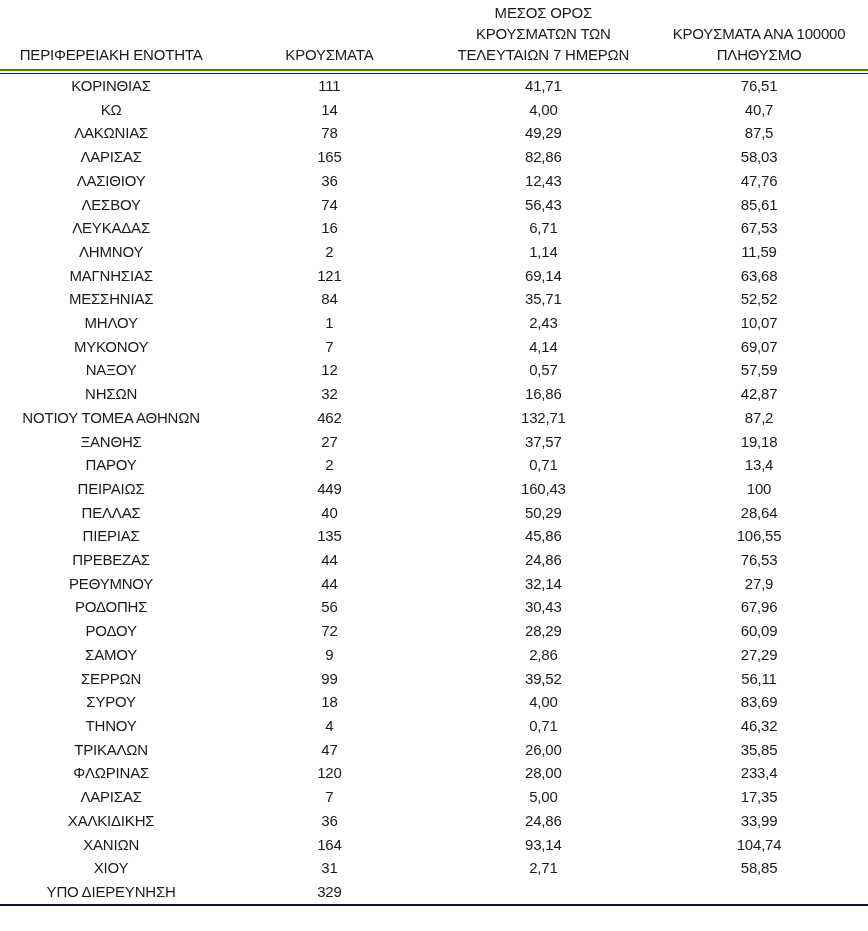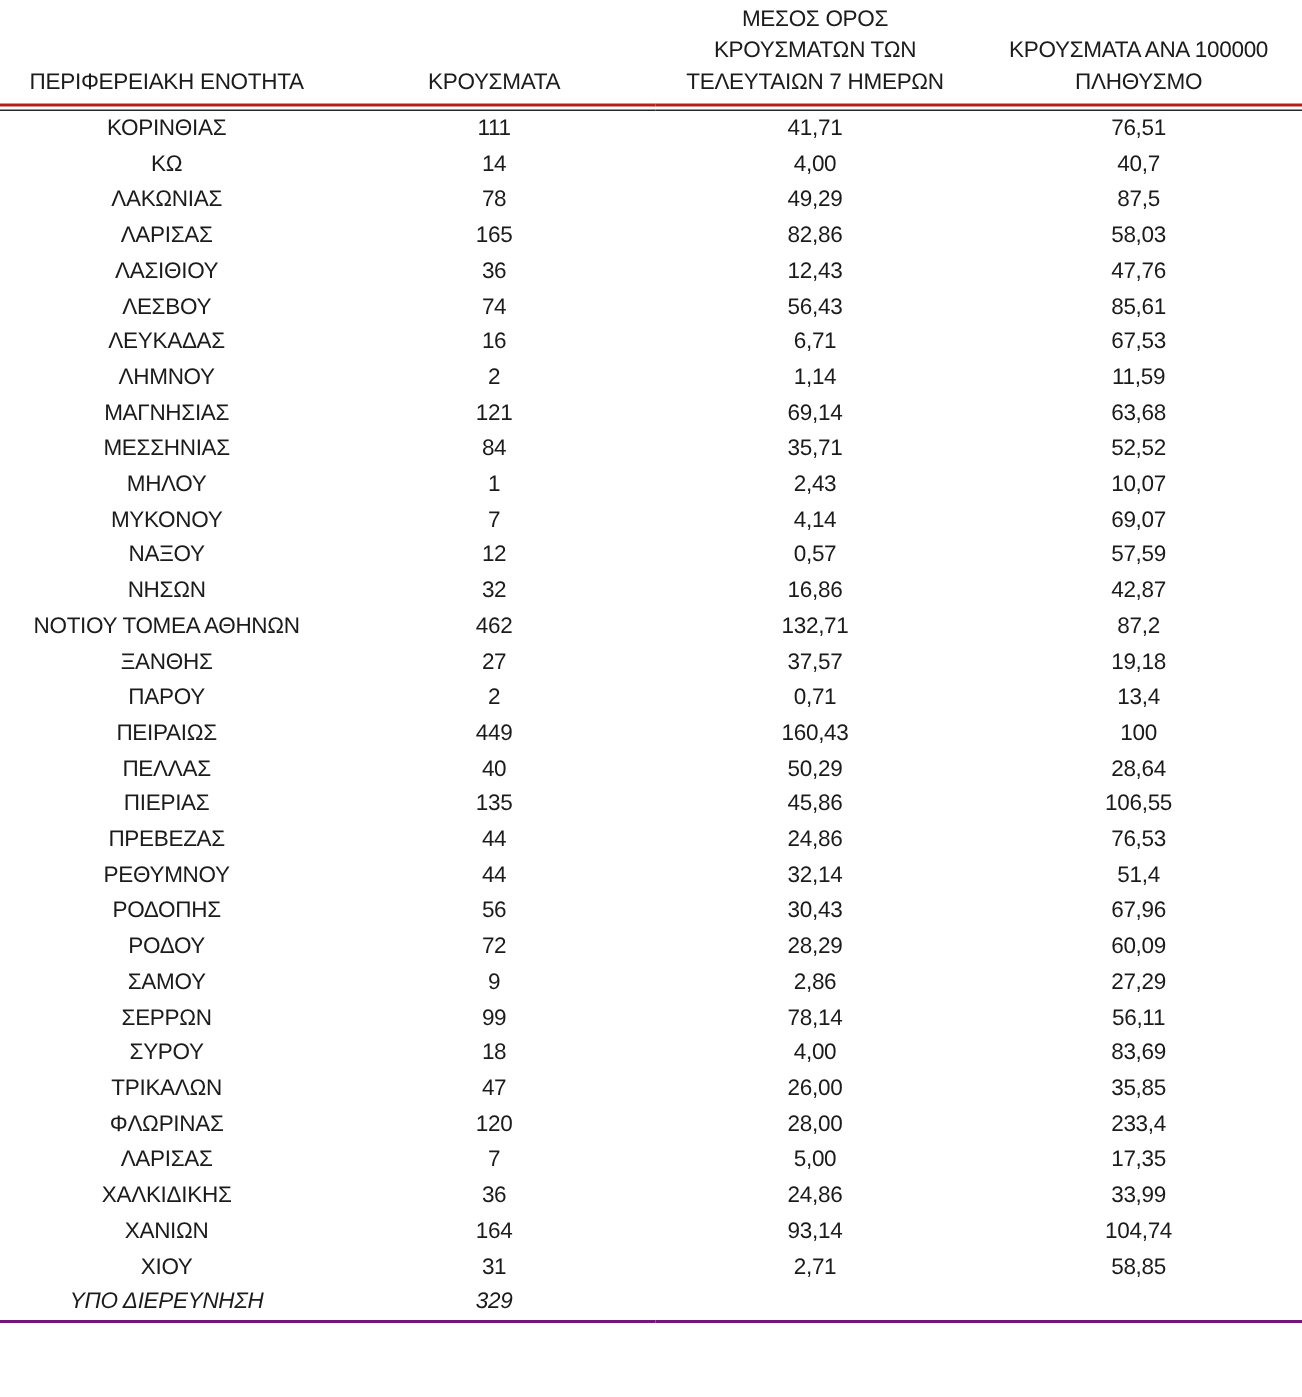--- a/index.html
+++ b/index.html
@@ -25,21 +25,21 @@
   col.c4 { width: 25.1%; }
 
   thead th {
     vertical-align: bottom;
     text-align: center;
     font-weight: normal;
     font-size: 15px;
     line-height: 21px;
     letter-spacing: -0.2px;
     padding: 2px 0 4px 0;
-    border-bottom: 2px solid #b91c1c; 
+    border-bottom: 2px solid #4d7c0f; 
     white-space: nowrap;
     overflow: visible;
   }
   thead th .hl {
     white-space: nowrap;
   }
   tr.rule-gap td {
     height: 2px;
     padding: 0;
     border-bottom: 1px solid #262626; 
@@ -48,22 +48,21 @@
     text-align: center;
     font-size: 15px;
     letter-spacing: -0.2px;
     height: 23.7px;
     line-height: 23.7px;
     padding: 0;
     white-space: nowrap;
     overflow: visible;
   }
   tbody tr.data-row:last-child td {
-    border-bottom: 2px solid #701a75; 
-    font-style: italic;
+    border-bottom: 2px solid #0f172a; 
   }
 </style>
 </head>
 <body>
 
 <table class="data-table">
   <colgroup>
     <col class="c1">
       <col class="c2">
       <col class="c3">
@@ -215,21 +214,21 @@
       <tr class="data-row">
         <td class="cell">ΠΡΕΒΕΖΑΣ</td>
         <td class="cell">44</td>
         <td class="cell">24,86</td>
         <td class="cell">76,53</td>
       </tr>
       <tr class="data-row">
         <td class="cell">ΡΕΘΥΜΝΟΥ</td>
         <td class="cell">44</td>
         <td class="cell">32,14</td>
-        <td class="cell">51,4</td>
+        <td class="cell">27,9</td>
       </tr>
       <tr class="data-row">
         <td class="cell">ΡΟΔΟΠΗΣ</td>
         <td class="cell">56</td>
         <td class="cell">30,43</td>
         <td class="cell">67,96</td>
       </tr>
       <tr class="data-row">
         <td class="cell">ΡΟΔΟΥ</td>
         <td class="cell">72</td>
@@ -238,30 +237,36 @@
       </tr>
       <tr class="data-row">
         <td class="cell">ΣΑΜΟΥ</td>
         <td class="cell">9</td>
         <td class="cell">2,86</td>
         <td class="cell">27,29</td>
       </tr>
       <tr class="data-row">
         <td class="cell">ΣΕΡΡΩΝ</td>
         <td class="cell">99</td>
-        <td class="cell">78,14</td>
+        <td class="cell">39,52</td>
         <td class="cell">56,11</td>
       </tr>
       <tr class="data-row">
         <td class="cell">ΣΥΡΟΥ</td>
         <td class="cell">18</td>
         <td class="cell">4,00</td>
         <td class="cell">83,69</td>
       </tr>
       <tr class="data-row">
+        <td class="cell">ΤΗΝΟΥ</td>
+        <td class="cell">4</td>
+        <td class="cell">0,71</td>
+        <td class="cell">46,32</td>
+      </tr>
+      <tr class="data-row">
         <td class="cell">ΤΡΙΚΑΛΩΝ</td>
         <td class="cell">47</td>
         <td class="cell">26,00</td>
         <td class="cell">35,85</td>
       </tr>
       <tr class="data-row">
         <td class="cell">ΦΛΩΡΙΝΑΣ</td>
         <td class="cell">120</td>
         <td class="cell">28,00</td>
         <td class="cell">233,4</td>

